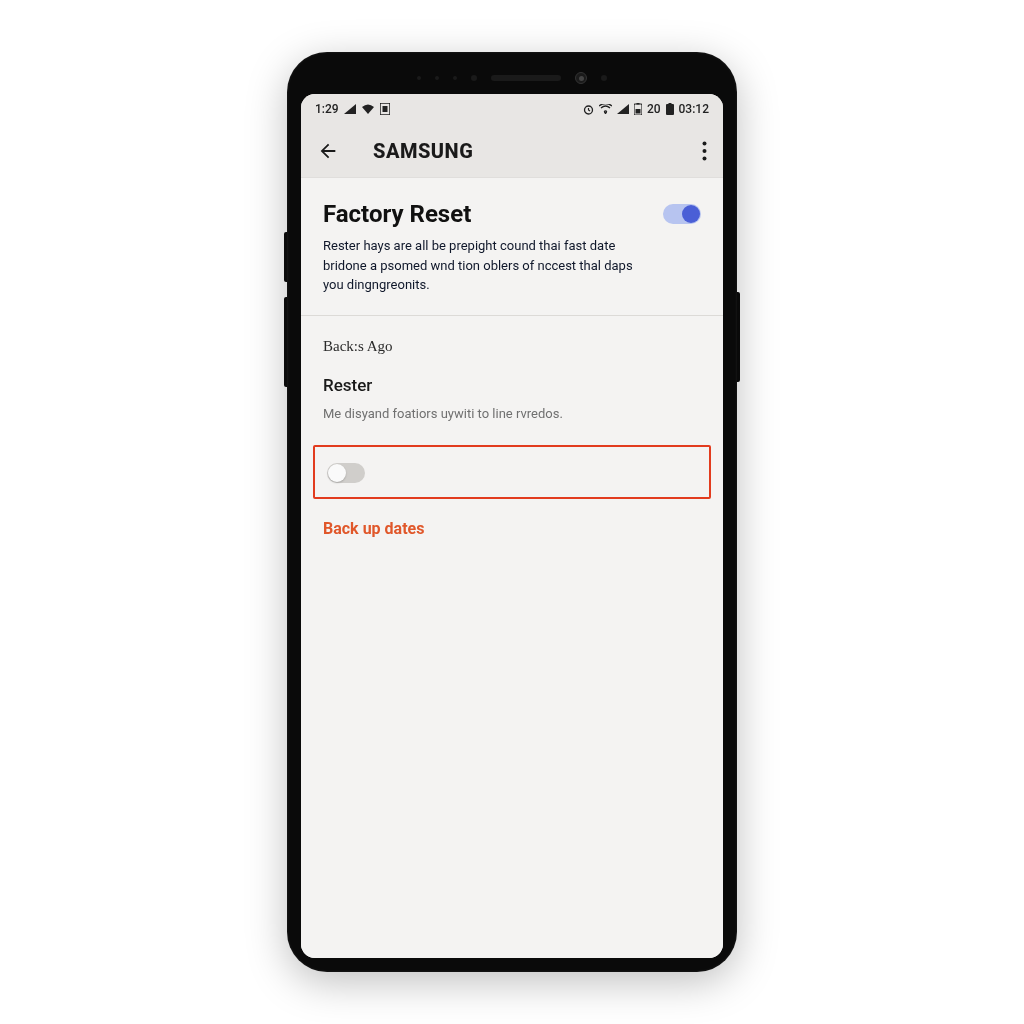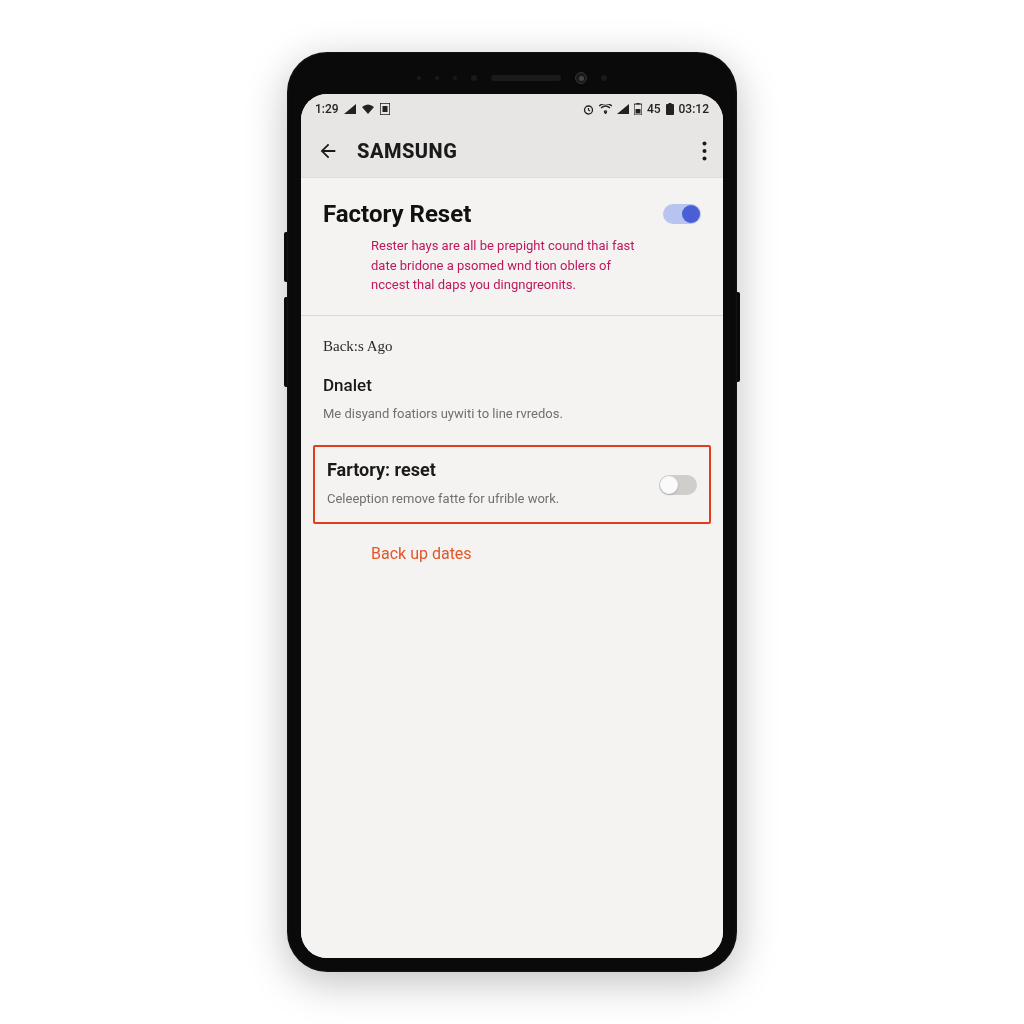--- a/index.html
+++ b/index.html
@@ -36,21 +36,21 @@
   .dot { width: 6px; height: 6px; border-radius: 50%; background: #1a1a1a; }
   .dot.small { width: 4px; height: 4px; }
   .speaker { width: 70px; height: 6px; background: #1a1a1a; border-radius: 4px; }
   .camera { width: 12px; height: 12px; border-radius: 50%; background: #1a1a1a; border: 1px solid #333; display:flex; align-items:center; justify-content:center;}
   .camera-inner { width:5px; height:5px; border-radius:50%; background:#444; }
 
   .screen {
     width: 100%;
     height: calc(100% - 28px);
     background: #f4f3f2;
-    border-radius: 26px;
+    border-radius: 14px;
     overflow: hidden;
     display: flex;
     flex-direction: column;
   }
 
   .status-bar {
     height: 30px;
     background: #e8e6e4;
     display: flex;
     align-items: center;
@@ -62,37 +62,37 @@
   }
   .status-left, .status-right { display: flex; align-items: center; gap: 5px; }
   .status-icon { display: inline-flex; align-items: center; }
 
   .app-bar {
     height: 54px;
     background: #e8e6e4;
     display: flex;
     align-items: center;
     padding: 0 16px;
-    gap: 18px;
+    gap: 34px;
     border-bottom: 1px solid rgba(0,0,0,0.03);
   }
   .back-arrow { font-size: 22px; color: #1a1a1a; cursor: pointer; }
   .brand { font-size: 20px; font-weight: 800; letter-spacing: 0.5px; color: #1a1a1a; flex: 1; }
   .more-dots { font-size: 20px; color: #1a1a1a; cursor: pointer; font-weight: bold; }
 
   .content { flex: 1; background: #f4f3f2; overflow-y: auto; }
 
   .header-section {
     padding: 22px 22px 20px 22px;
     border-bottom: 1px solid #dcdad7;
     position: relative;
   }
   .header-row { display: flex; align-items: flex-start; justify-content: space-between; gap: 12px; }
   .page-title { font-size: 24px; font-weight: 700; color: #111; margin-bottom: 8px; }
-  .page-desc { font-size: 13px; color: #be185d; line-height: 1.5; max-width: 340px; margin-left: 48px; }
+  .page-desc { font-size: 13px; color: #0f172a; line-height: 1.5; max-width: 340px; }
 
   .toggle {
     width: 38px; height: 20px; border-radius: 12px; position: relative; cursor: pointer; flex-shrink: 0; margin-top: 4px;
   }
   .toggle.on { background: #b7c4f0; }
   .toggle.on .knob { right: 1px; background: #4a5fd6; }
   .toggle.off { background: #d0cecb; }
   .toggle.off .knob { left: 1px; background: #fafafa; box-shadow: 0 1px 2px rgba(0,0,0,0.2); }
   .knob { position: absolute; top: 1px; width: 18px; height: 18px; border-radius: 50%; }
 
@@ -121,23 +121,22 @@
     border: 2px solid #e23b1e;
     margin: 6px 12px 2px 12px;
     border-radius: 2px;
   }
   .highlight-box .setting-item { padding: 12px 12px 14px 12px; }
 
   .link-item {
     padding: 18px 22px;
     font-size: 16px;
     color: #e0572a;
-    font-weight: 400;
+    font-weight: 700;
     cursor: pointer;
-    margin-left: 48px;
   }
 
   svg { display: block; }
 </style>
 </head>
 <body>
 
 <div class="phone-frame">
   <div class="side-button-left-1"></div>
   <div class="side-button-left-2"></div>
@@ -194,21 +193,21 @@
               <path d="M0 10 L12 10 L12 0 Z" fill="#222"></path>
             </svg>
         </span>
         <span class="status-icon">
           <svg width="8" height="12" viewBox="0 0 8 12">
               <rect x="0" y="1" width="8" height="11" rx="1" fill="none" stroke="#222" stroke-width="1.2"></rect>
               <rect x="2.5" y="0" width="3" height="1.5" fill="#222"></rect>
               <rect x="1.5" y="6" width="5" height="4.5" fill="#222"></rect>
             </svg>
         </span>
-        <span>45</span>
+        <span>20</span>
         <span class="status-icon">
           <svg width="8" height="12" viewBox="0 0 8 12">
               <rect x="0" y="1" width="8" height="11" rx="1" fill="#222"></rect>
               <rect x="2.5" y="0" width="3" height="1.5" fill="#222"></rect>
             </svg>
         </span>
         <span>03:12</span>
       </div>
     </div>
 
@@ -239,31 +238,27 @@
           <div class="toggle on">
             <div class="knob"></div>
           </div>
         </div>
       </div>
 
       <div class="section-label">Back:s Ago</div>
 
       <div class="setting-item">
         <div class="setting-text">
-          <div class="setting-title">Dnalet</div>
+          <div class="setting-title">Rester</div>
           <div class="setting-sub">Me disyand foatiors uywiti to line rvredos.</div>
         </div>
       </div>
 
       <div class="highlight-box">
         <div class="setting-item">
-          <div class="setting-text">
-            <div class="setting-title bold">Fartory: reset</div>
-            <div class="setting-sub">Celeeption remove fatte for ufrible work.</div>
-          </div>
           <div class="toggle off">
             <div class="knob"></div>
           </div>
         </div>
       </div>
 
       <div class="link-item">Back up dates</div>
 
     </div>
   </div>

